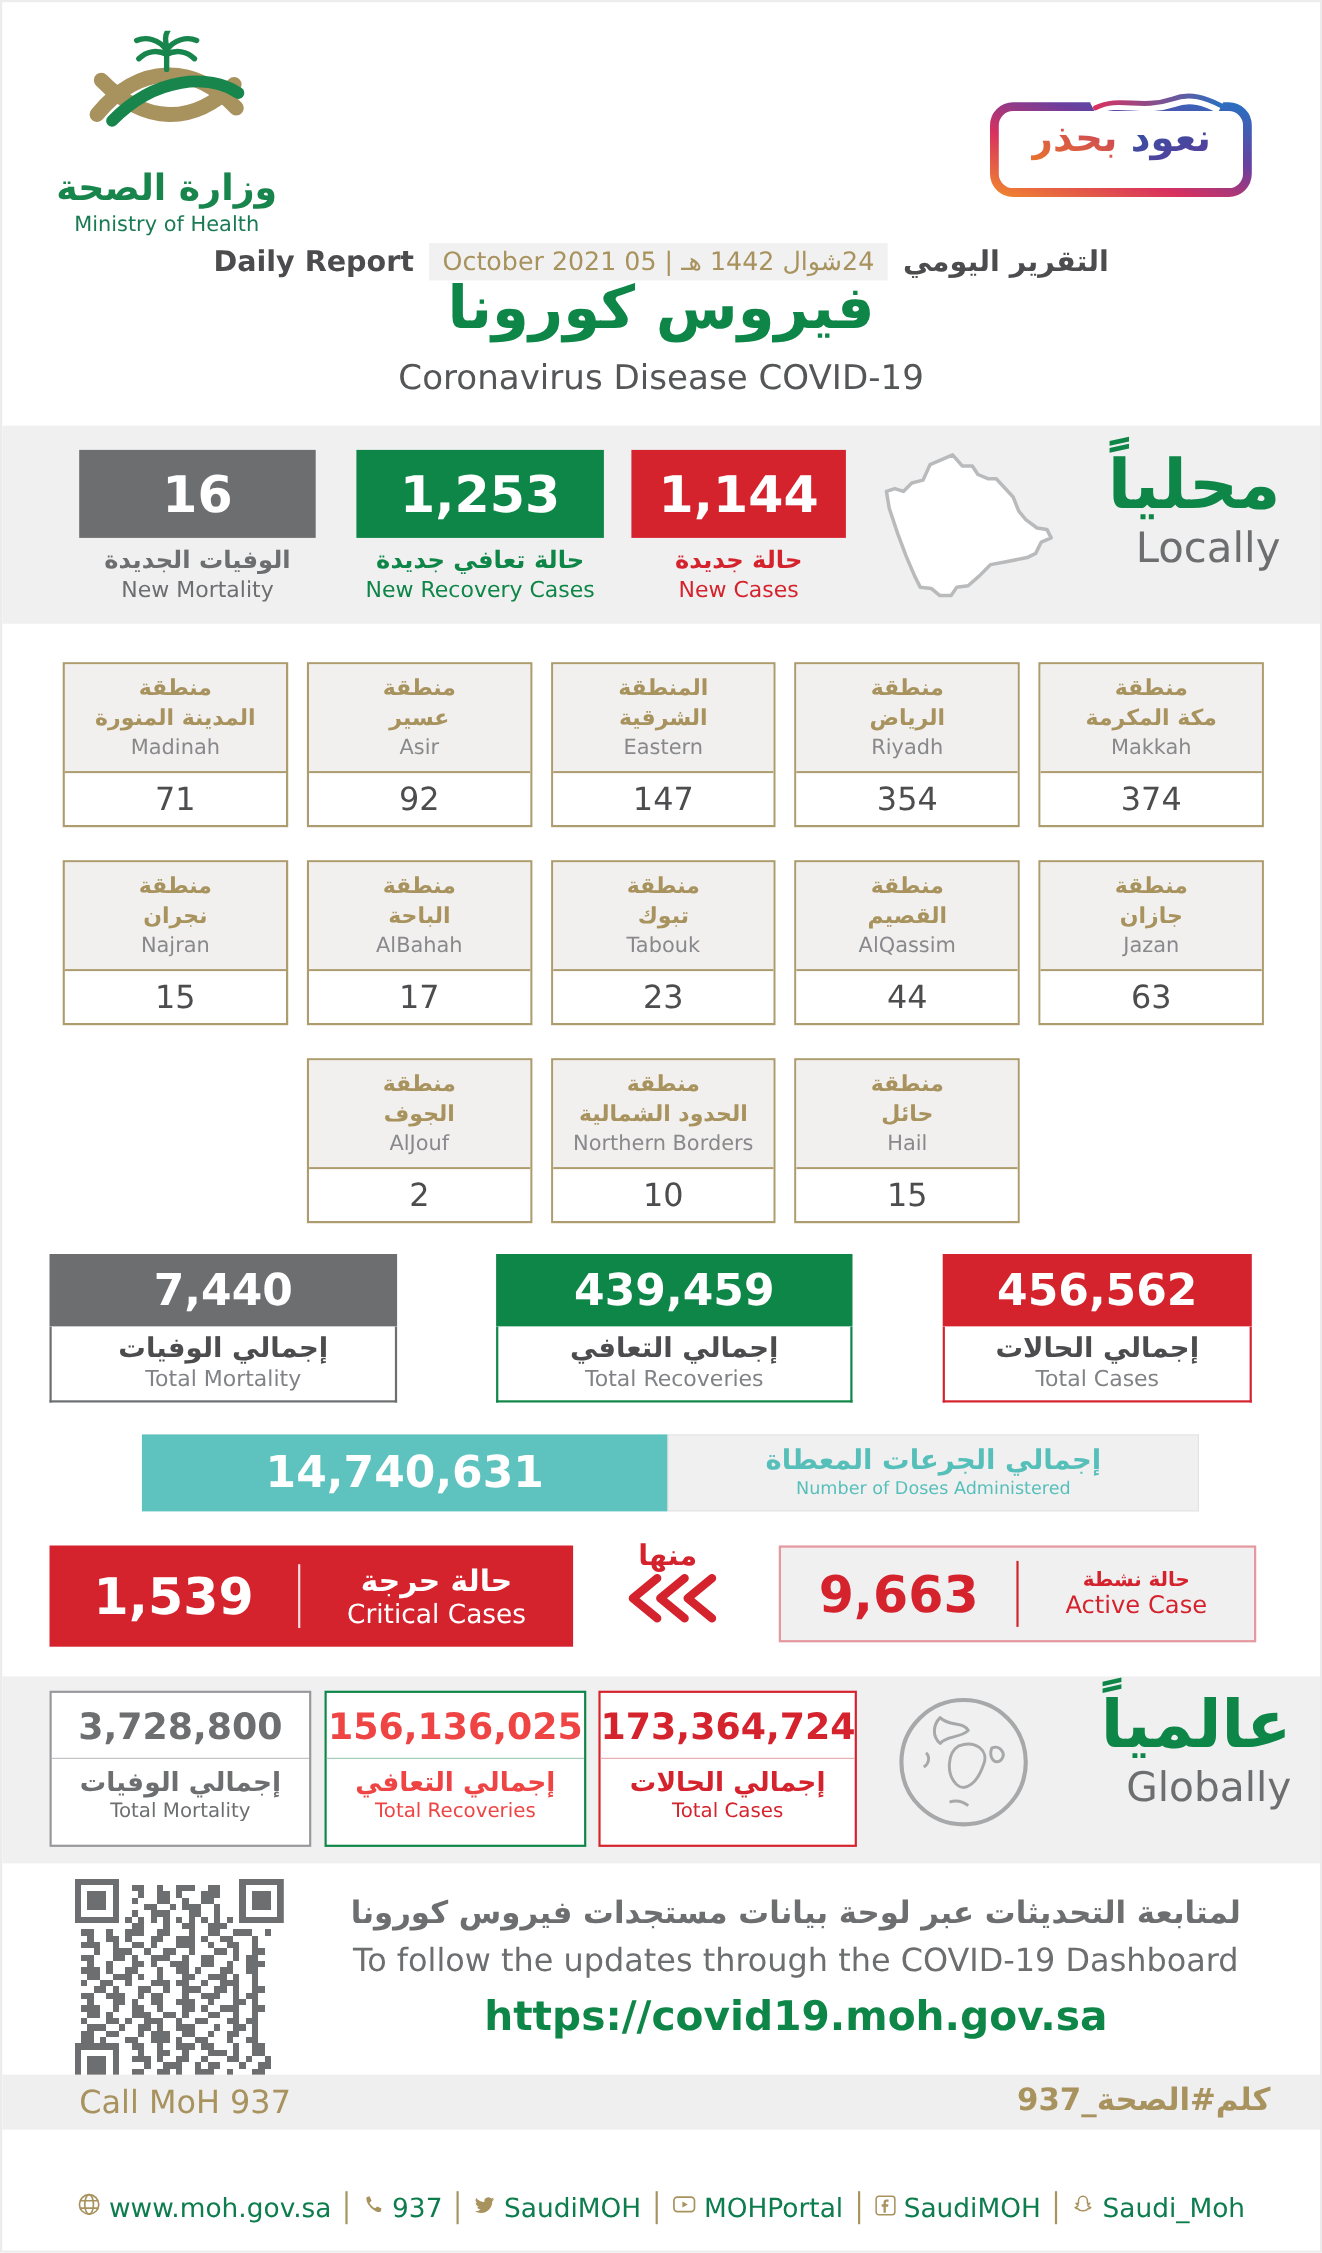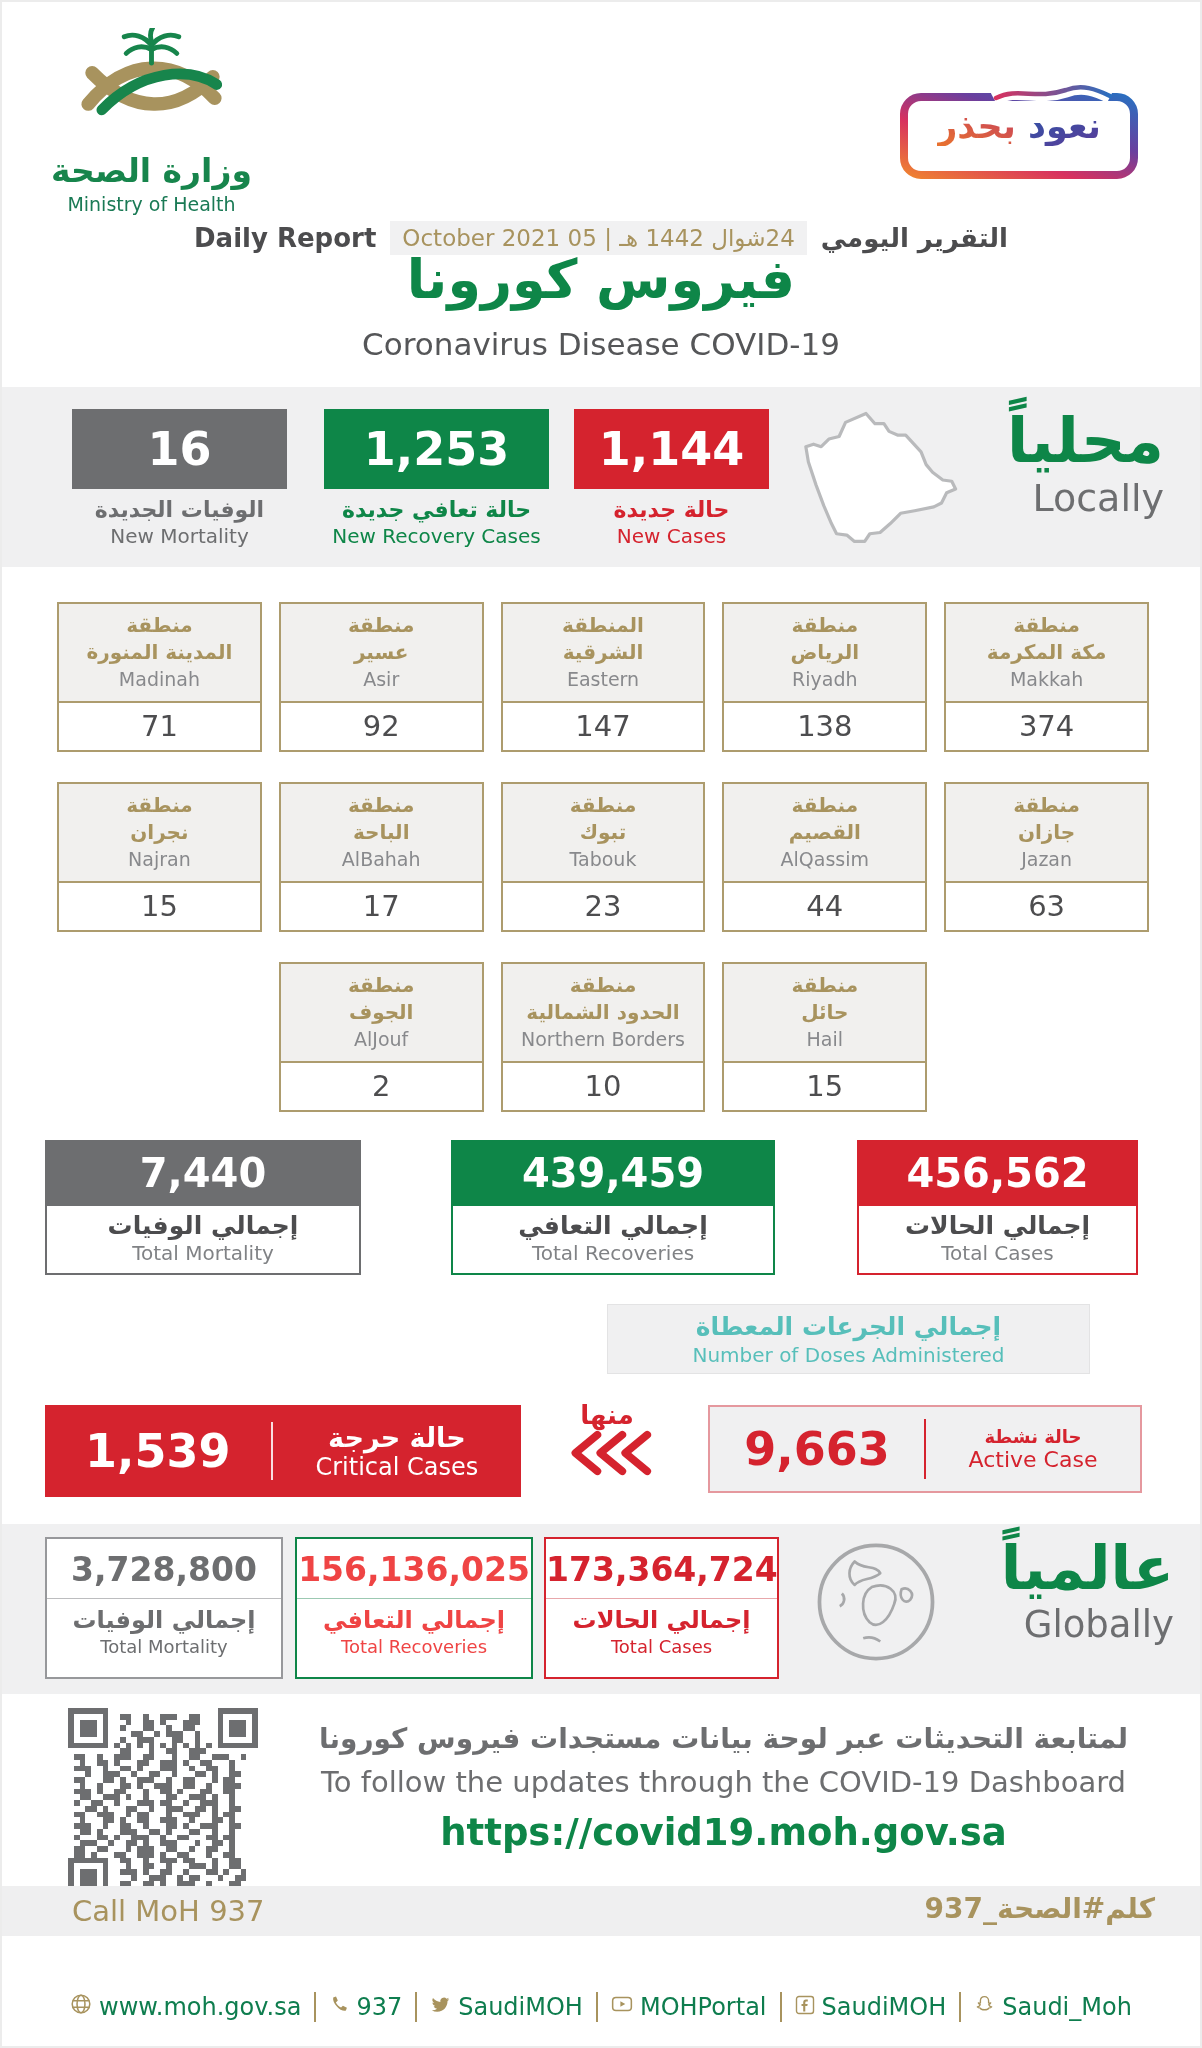--- a/index.html
+++ b/index.html
@@ -81,21 +81,21 @@
   .t-green .tcard-box { background:#0e8648; } .t-green .tcard-lab { border-color:#0e8648; }
   .t-red .tcard-box { background:#d5232e; } .t-red .tcard-lab { border-color:#d5232e; }
 
   
   .doses-val { position:absolute; left:127px; top:1302px; width:478px; height:70px; background:#5ec3be;
                display:flex; align-items:center; justify-content:center;
                color:#fff; font-weight:bold; font-size:40px; }
   .doses-lab { position:absolute; left:605px; top:1302px; width:483px; height:70px;
                background:#f0f0f1; border:1px solid #e3e3e4; text-align:center; padding-top:7px; }
   .doses-ar { color:#57bfba; font-weight:bold; font-size:25px; }
-  .doses-en { color:#57bfba; font-size:20px; margin-top:2px; }
+  .doses-en { color:#57bfba; font-size:16px; margin-top:2px; }
 
   
   .critical-box { position:absolute; left:43px; top:1403px; width:476px; height:92px; background:#d5232e;
                   display:flex; align-items:center; }
   .critical-num { flex:1; text-align:center; color:#fff; font-weight:bold; font-size:46px; }
   .crit-div { width:2px; height:58px; background:rgba(255,255,255,.85); }
   .critical-labs { flex:1.1; text-align:center; color:#fff; }
   .critical-ar { font-weight:bold; font-size:27px; }
   .critical-en { font-size:24px; }
   .ofwhich { position:absolute; left:545px; top:1398px; width:120px; text-align:center; }
@@ -235,21 +235,21 @@
       <div class="rcard-en">Makkah</div>
         </div>
       <div class="rcard-val">374</div>
     </div>
     <div class="rcard">
       <div class="rcard-top">
           <div class="rcard-ar">منطقة
 الرياض</div>
       <div class="rcard-en">Riyadh</div>
         </div>
-      <div class="rcard-val">138</div>
+      <div class="rcard-val">354</div>
     </div>
     <div class="rcard">
       <div class="rcard-top">
           <div class="rcard-ar">المنطقة
 الشرقية</div>
       <div class="rcard-en">Eastern</div>
         </div>
       <div class="rcard-val">147</div>
     </div>
     <div class="rcard">
@@ -349,20 +349,21 @@
     </div>
   </div>
   <div class="tcard t-red">
     <div class="tcard-box">456,562</div>
     <div class="tcard-lab">
       <div class="tcard-ar">إجمالي الحالات</div>
       <div class="tcard-en">Total Cases</div>
     </div>
   </div>
 
+  <div class="doses-val">14,740,631</div>
   <div class="doses-lab">
     <div class="doses-ar">إجمالي الجرعات المعطاة</div>
     <div class="doses-en">Number of Doses Administered</div>
   </div>
 
   <div class="critical-box">
     <div class="critical-num">1,539</div>
     <div class="crit-div"></div>
     <div class="critical-labs">
       <div class="critical-ar">حالة حرجة</div>

